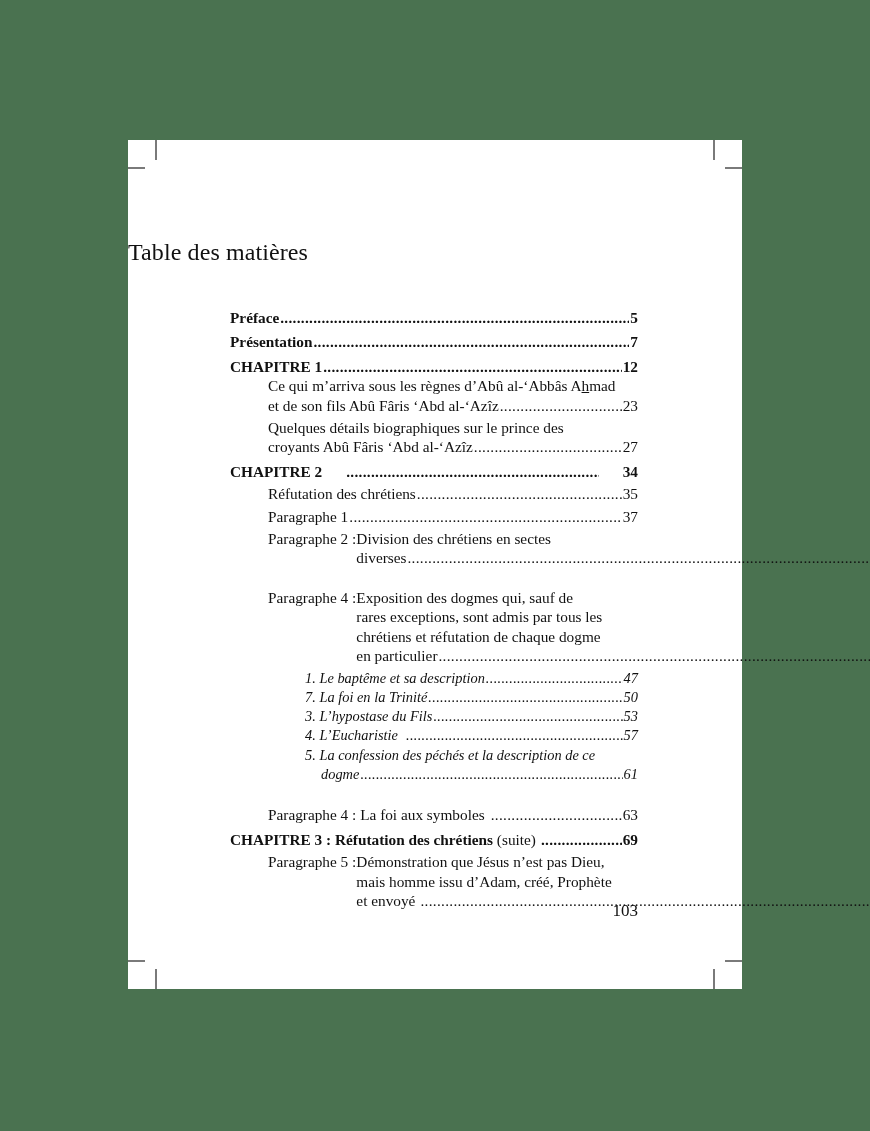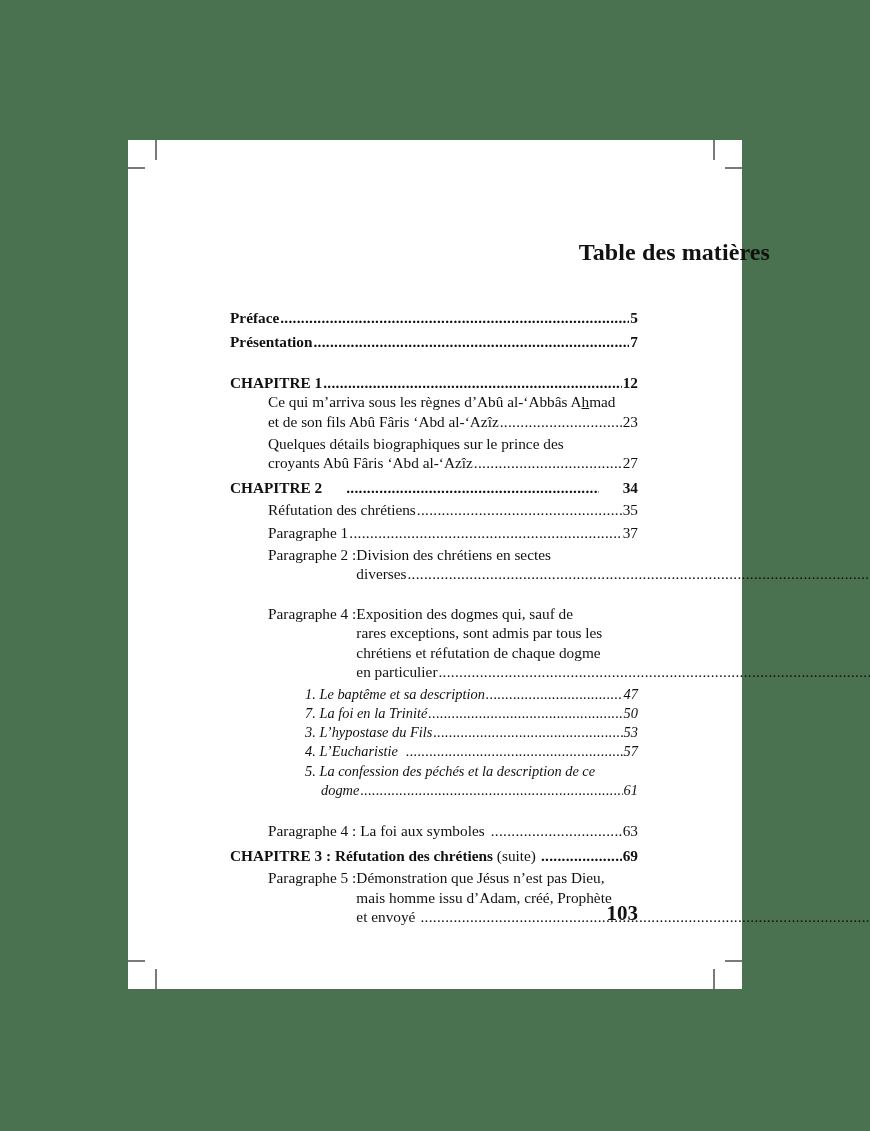--- a/index.html
+++ b/index.html
@@ -1,29 +1,29 @@
 <!DOCTYPE html>
 <html><head>
 <meta charset="utf-8">
 <style>
   html,body{margin:0;padding:0;}
   body{width:870px;height:1131px;background:#4a7250;position:relative;overflow:hidden;font-family:"Liberation Serif","DejaVu Serif",serif;color:#111;}
   .page{position:absolute;left:128px;top:140px;width:614px;height:849px;background:#fff;}
   .crop{position:absolute;background:#7a7a7a;}
-  .title{position:absolute;left:0;width:614px;top:99px;text-align:right;font-weight:bold;font-size:24px;letter-spacing:0.1px;padding-left:28px;}
+  .title{position:absolute;left:0;width:614px;top:99px;text-align:left;font-weight:normal;font-size:24px;letter-spacing:0.1px;}
   .toc{position:absolute;left:102px;top:168px;width:408px;font-size:15.3px;line-height:19.4px;}
   .row{display:flex;align-items:flex-end;}
   .row .t{white-space:nowrap;}
   .row .dots{flex:1;overflow:hidden;white-space:nowrap;margin:0 1px;}
   .row .dots::after{content:"....................................................................................................................................................................................................";letter-spacing:0.3px;}
   .row .p{white-space:nowrap;}
   .b{font-weight:bold;}
   .i{font-style:italic;}
   .line{white-space:nowrap;}
-  .pnum{position:absolute;right:104px;top:761px;font-weight:bold;font-size:21px;}
+  .pnum{position:absolute;right:104px;top:761px;font-weight:normal;font-size:17px;}
 </style>
 </head>
 <body>
 
 <div class="page">
   <div class="crop" style="left:27px;top:0;width:2px;height:20px;"></div>
   <div class="crop" style="left:0;top:27px;width:17px;height:2px;"></div>
   <div class="crop" style="left:585px;top:0;width:2px;height:20px;"></div>
   <div class="crop" style="left:597px;top:27px;width:17px;height:2px;"></div>
   <div class="crop" style="left:0;top:820px;width:17px;height:2px;"></div>
@@ -32,21 +32,21 @@
   <div class="crop" style="left:585px;top:829px;width:2px;height:20px;"></div>
 
   <div class="title">Table des matières</div>
 
   <div class="toc">
     <div class="row b" style="margin-bottom:5px;align-items:flex-end;">
       <span class="t">Préface</span>
         <span class="dots"></span>
         <span class="p">5</span>
     </div>
-    <div class="row b" style="margin-bottom:21px;justify-content:center;">
+    <div class="row b" style="margin-bottom:5px;justify-content:center;">
       <span class="t">Présentation</span>
         <span class="dots"></span>
         <span class="p">7</span>
     </div>
     <div class="row b">
       <span class="t">CHAPITRE 1</span>
         <span class="dots"></span>
         <span class="p">12</span>
     </div>
     <div style="padding-left:38px;margin-bottom:3px;">

